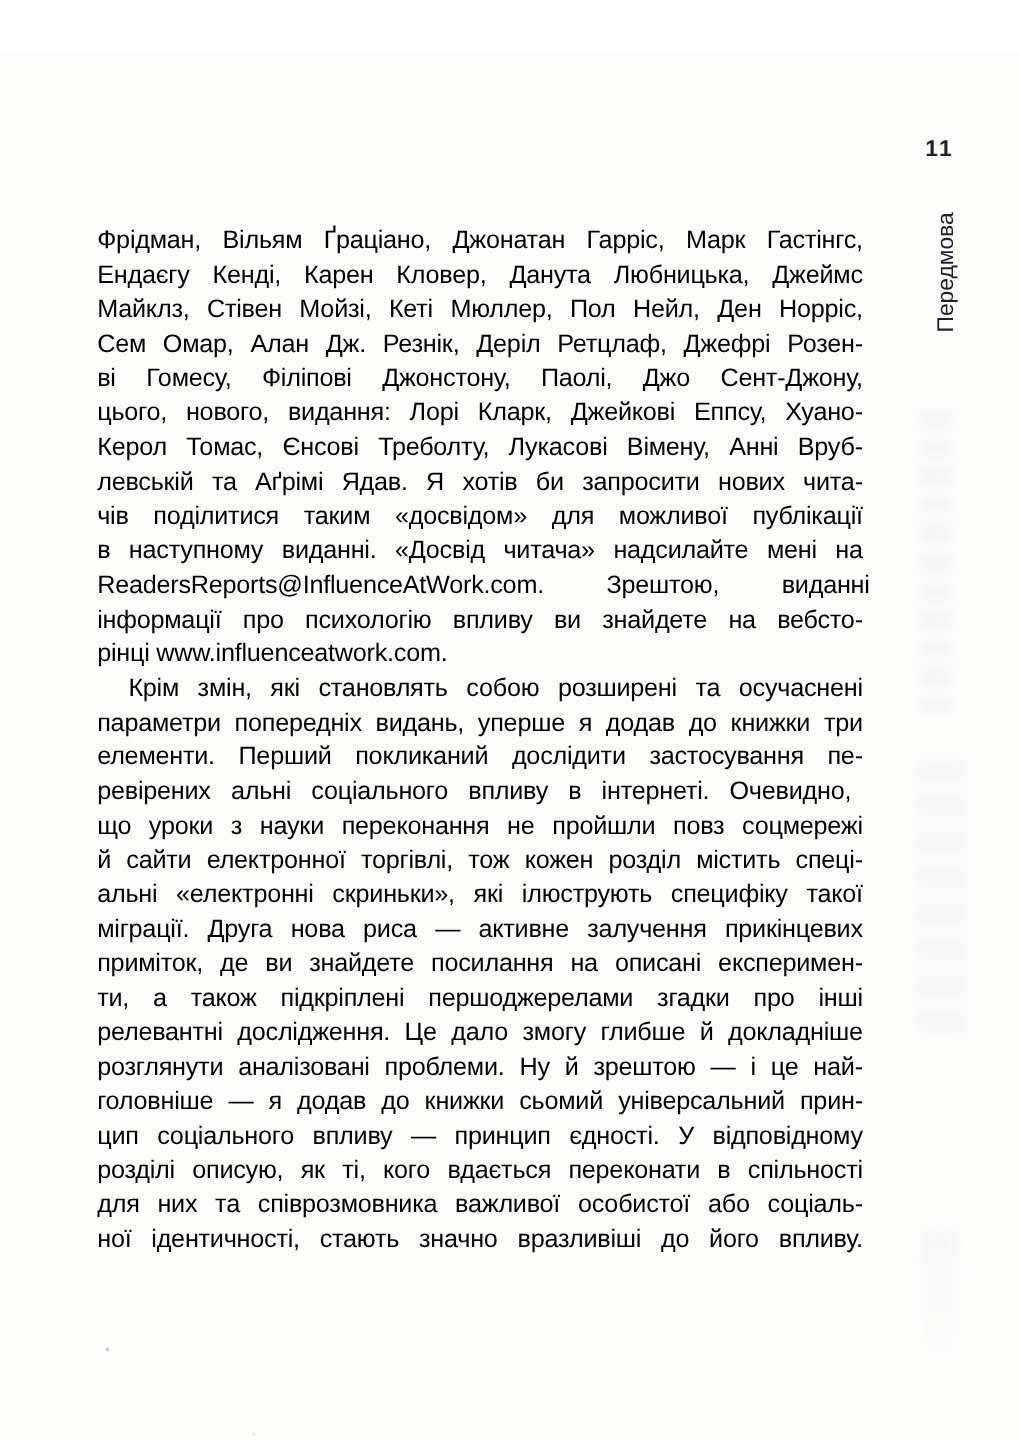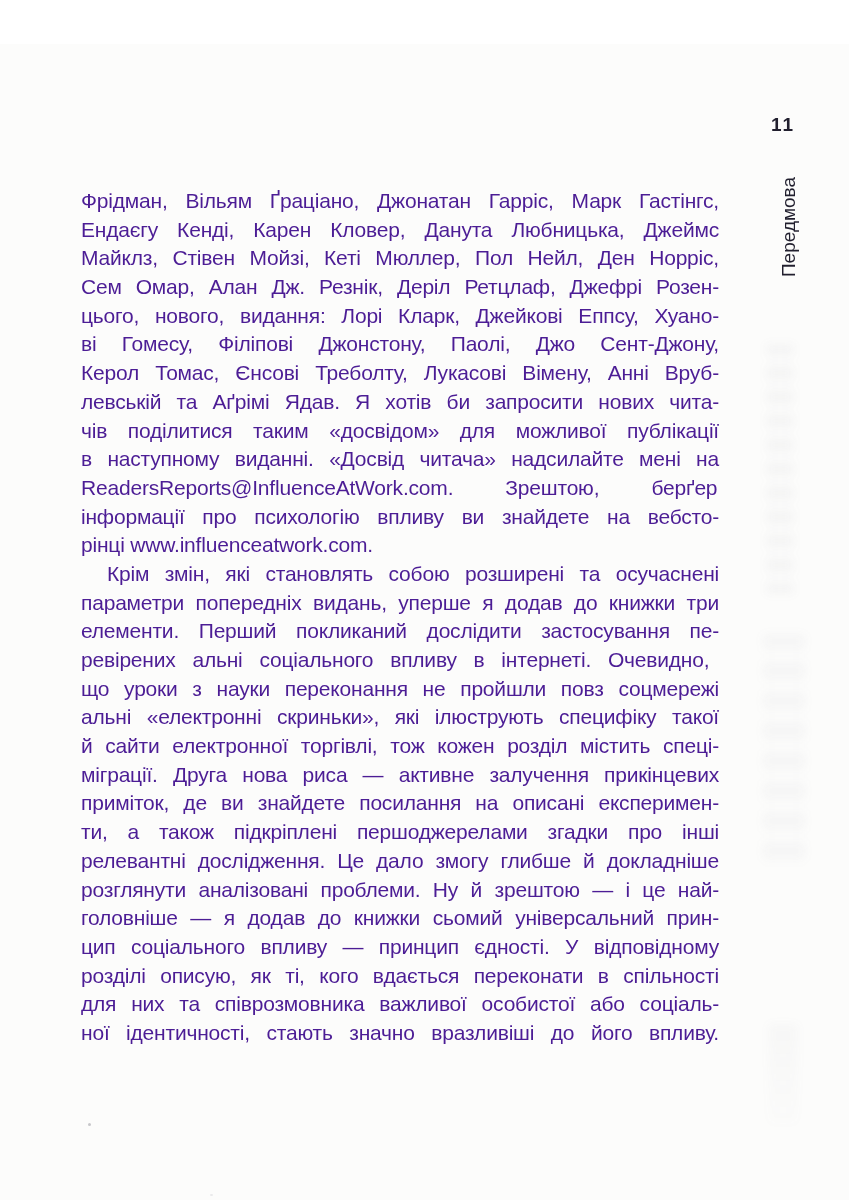--- a/index.html
+++ b/index.html
@@ -106,41 +106,41 @@
 <body>
 
 <div class="page" style="background: rgb(252, 252, 251); margin-top: 44px;">
 
   <div class="page-number" style="color: rgb(33, 31, 46);">11</div>
 
   <div class="running-head-wrap">
     <span class="running-head" style="color: rgb(33, 31, 46);">Передмова</span>
   </div>
 
-  <div class="text-block" id="text-block" style="color: #4c1d95;">
+  <div class="text-block" id="text-block" style="color: #000000;">
       <div class="line"><span class="measure" style="word-spacing: 12.2969px;"><span>Фрідман, Вільям Ґраціано, Джонатан Гарріс, Марк Гастінгс,</span></span></div>
       <div class="line"><span class="measure" style="word-spacing: 13.4714px;"><span>Ендаєгу Кенді, Карен Кловер, Данута Любницька, Джеймс</span></span></div>
       <div class="line"><span class="measure" style="word-spacing: 8.92773px;"><span>Майклз, Стівен Мойзі, Кеті Мюллер, Пол Нейл, Ден Норріс,</span></span></div>
       <div class="line"><span class="measure" style="word-spacing: 8.40039px;"><span>Сем Омар, Алан Дж. Резнік, Деріл Ретцлаф, Джефрі Розен-</span></span></div>
+      <div class="line"><span class="measure" style="word-spacing: 19.7318px;"><span>ві Гомесу, Філіпові Джонстону, Паолі, Джо Сент-Джону,</span></span></div>
       <div class="line"><span class="measure" style="word-spacing: 10.1518px;"><span>цього, нового, видання: Лорі Кларк, Джейкові Еппсу, Хуано-</span></span></div>
-      <div class="line"><span class="measure" style="word-spacing: 19.7318px;"><span>ві Гомесу, Філіпові Джонстону, Паолі, Джо Сент-Джону,</span></span></div>
       <div class="line"><span class="measure" style="word-spacing: 10.4442px;"><span>Керол Томас, Єнсові Треболту, Лукасові Вімену, Анні Вруб-</span></span></div>
       <div class="line"><span class="measure" style="word-spacing: 9.65625px;"><span>левській та Аґрімі Ядав. Я хотів би запросити нових чита-</span></span></div>
       <div class="line"><span class="measure" style="word-spacing: 14.987px;"><span>чів поділитися таким «досвідом» для можливої публікації</span></span></div>
       <div class="line"><span class="measure" style="word-spacing: 9.80357px;"><span>в наступному виданні. «Досвід читача» надсилайте мені на</span></span></div>
-      <div class="line"><span class="measure" style="word-spacing: 46.4688px;"><span class="it">ReadersReports@InfluenceAtWork.com</span><span>. Зрештою, берґер</span></span></div>
+      <div class="line"><span class="measure" style="word-spacing: 46.4688px;"><span class="it">ReadersReports@InfluenceAtWork.com</span><span>. Зрештою, виданні</span></span></div>
       <div class="line"><span class="measure" style="word-spacing: 12.1473px;"><span>інформації про психологію впливу ви знайдете на вебсто-</span></span></div>
       <div class="line"><span class="measure"><span>рінці </span><span class="it">www.influenceatwork.com</span><span>.</span></span></div>
       <div class="line" style="padding-left: 26px;"><span class="measure" style="word-spacing: 9.83259px;"><span>Крім змін, які становлять собою розширені та осучаснені</span></span></div>
       <div class="line"><span class="measure" style="word-spacing: 5.81641px;"><span>параметри попередніх видань, уперше я додав до книжки три</span></span></div>
       <div class="line"><span class="measure" style="word-spacing: 14.0875px;"><span>елементи. Перший покликаний дослідити застосування пе-</span></span></div>
       <div class="line"><span class="measure" style="word-spacing: 11.2161px;"><span>ревірених альні соціального впливу в інтернеті. Очевидно,</span></span></div>
       <div class="line"><span class="measure" style="word-spacing: 9.10547px;"><span>що уроки з науки переконання не пройшли повз соцмережі</span></span></div>
+      <div class="line"><span class="measure" style="word-spacing: 7.0918px;"><span>й сайти електронної торгівлі, тож кожен розділ містить спеці-</span></span></div>
       <div class="line"><span class="measure" style="word-spacing: 9.95833px;"><span>альні «електронні скриньки», які ілюструють специфіку такої</span></span></div>
-      <div class="line"><span class="measure" style="word-spacing: 7.0918px;"><span>й сайти електронної торгівлі, тож кожен розділ містить спеці-</span></span></div>
       <div class="line"><span class="measure" style="word-spacing: 9.62054px;"><span>міграції. Друга нова риса — активне залучення прикінцевих</span></span></div>
       <div class="line"><span class="measure" style="word-spacing: 8.54018px;"><span>приміток, де ви знайдете посилання на описані експеримен-</span></span></div>
       <div class="line"><span class="measure" style="word-spacing: 14.2857px;"><span>ти, а також підкріплені першоджерелами згадки про інші</span></span></div>
       <div class="line"><span class="measure" style="word-spacing: 6.44643px;"><span>релевантні дослідження. Це дало змогу глибше й докладніше</span></span></div>
       <div class="line"><span class="measure" style="word-spacing: 6.79167px;"><span>розглянути аналізовані проблеми. Ну й зрештою — і це най-</span></span></div>
       <div class="line"><span class="measure" style="word-spacing: 6.97266px;"><span>головніше — я додав до книжки сьомий універсальний прин-</span></span></div>
       <div class="line"><span class="measure" style="word-spacing: 9.85938px;"><span>цип соціального впливу — принцип єдності. У відповідному</span></span></div>
       <div class="line"><span class="measure" style="word-spacing: 8.81836px;"><span>розділі описую, як ті, кого вдається переконати в спільності</span></span></div>
       <div class="line"><span class="measure" style="word-spacing: 9.24777px;"><span>для них та співрозмовника важливої особистої або соціаль-</span></span></div>
       <div class="line"><span class="measure" style="word-spacing: 10.9353px;"><span>ної ідентичності, стають значно вразливіші до його впливу.</span></span></div>

